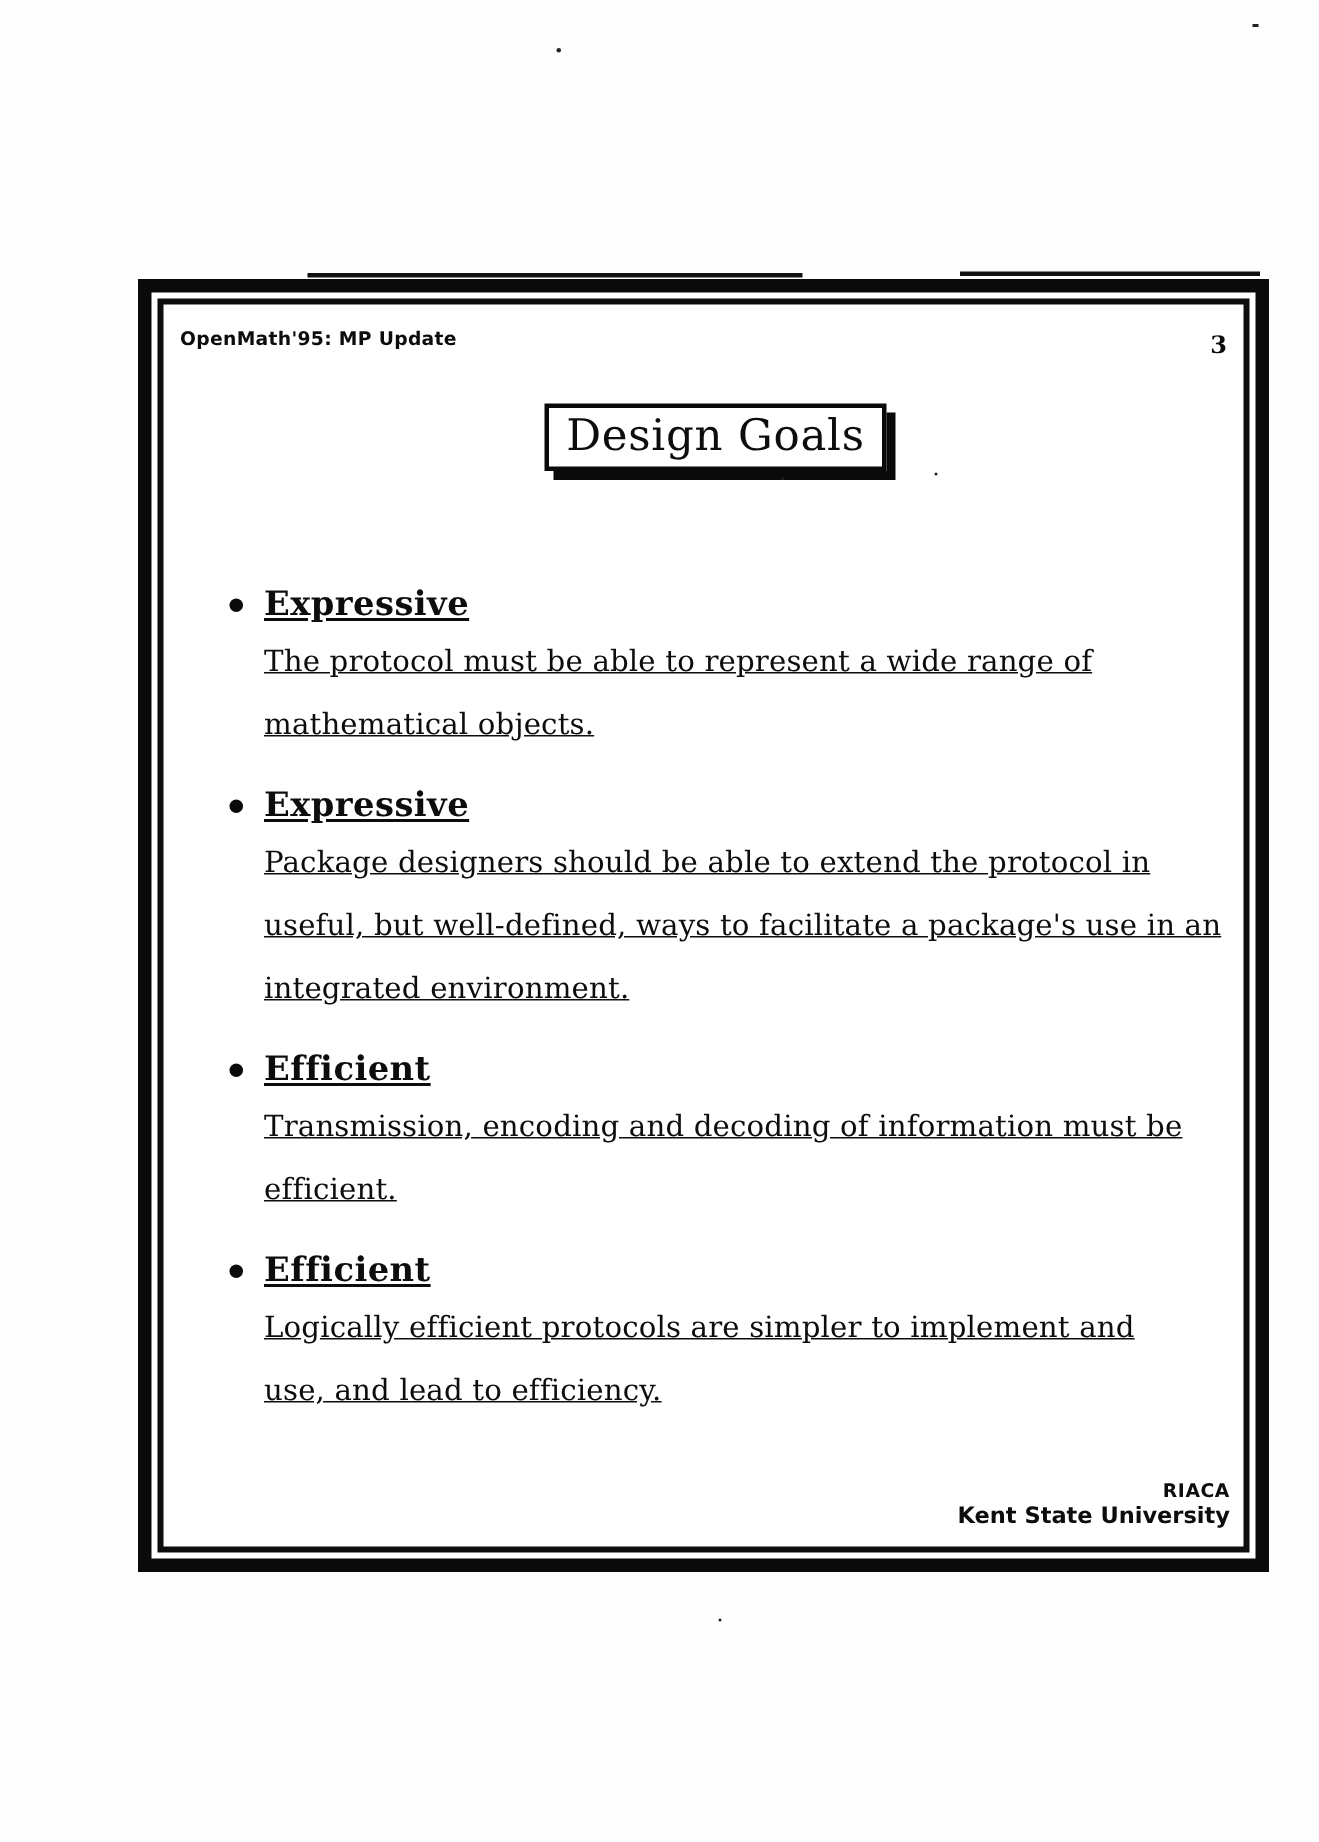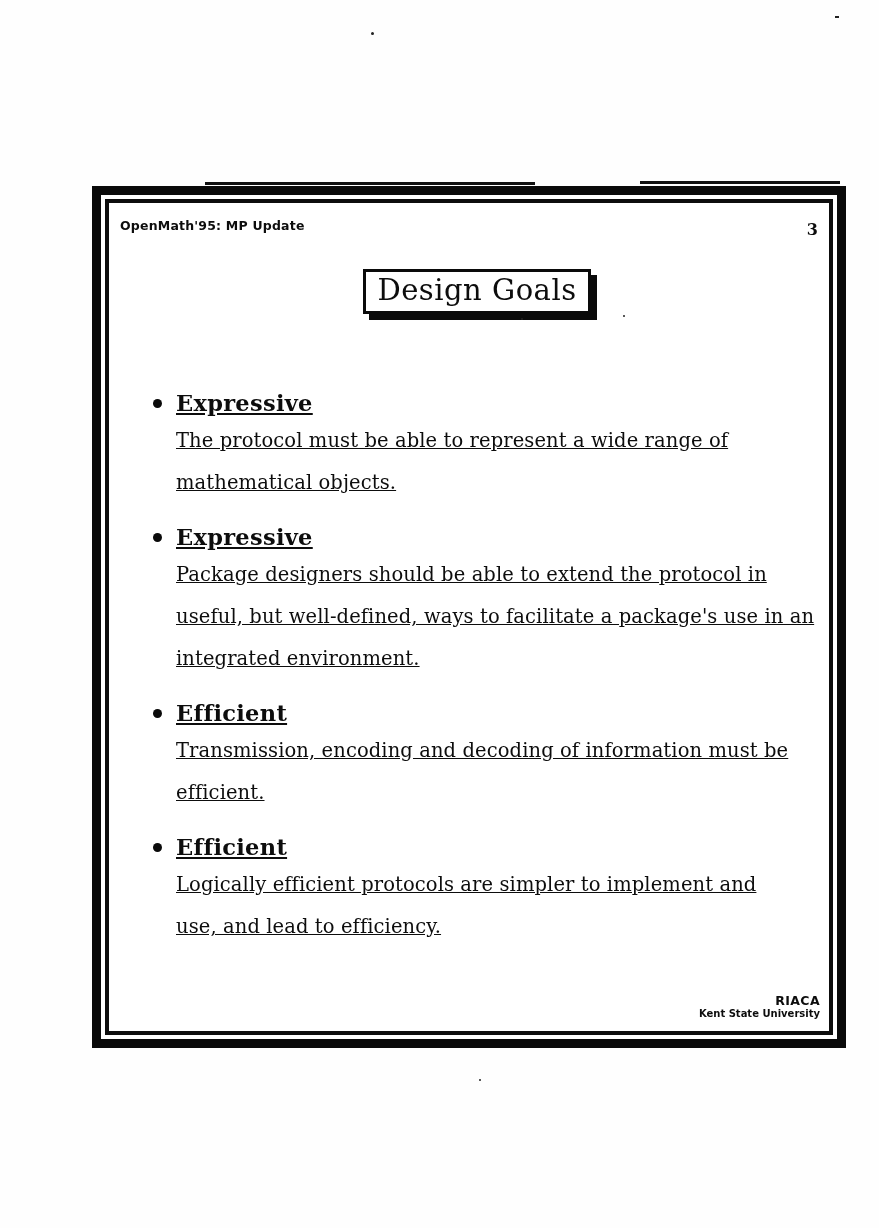--- a/index.html
+++ b/index.html
@@ -104,21 +104,21 @@
     position: absolute;
     bottom: 12px; left: 11px; right: 9px;
     display: flex;
     justify-content: space-between;
     align-items: flex-end;
     font-family: "DejaVu Sans", sans-serif;
     font-weight: bold;
     flex-direction: column;
   }
   .ftr-left  { font-size: 12.5px; letter-spacing: 0.4px; }
-  .ftr-right { font-size: 10px; }
+  .ftr-right { font-size: 15px; }
   
   .spk { position: absolute; background: #222; border-radius: 50%; }
   .spk.s1 { left: 371px; top: 32px;  width: 3px; height: 3px; }
   .spk.s2 { left: 835px; top: 16px;  width: 4px; height: 2px; border-radius: 0; }
   .spk.s3 { left: 516px; top: 318px; width: 2px; height: 2px; }
   .spk.s4 { left: 618px; top: 315px; width: 2px; height: 2px; }
   .spk.s5 { left: 479px; top: 1079px; width: 2px; height: 2px; }
 </style>
 </head>
 <body>

